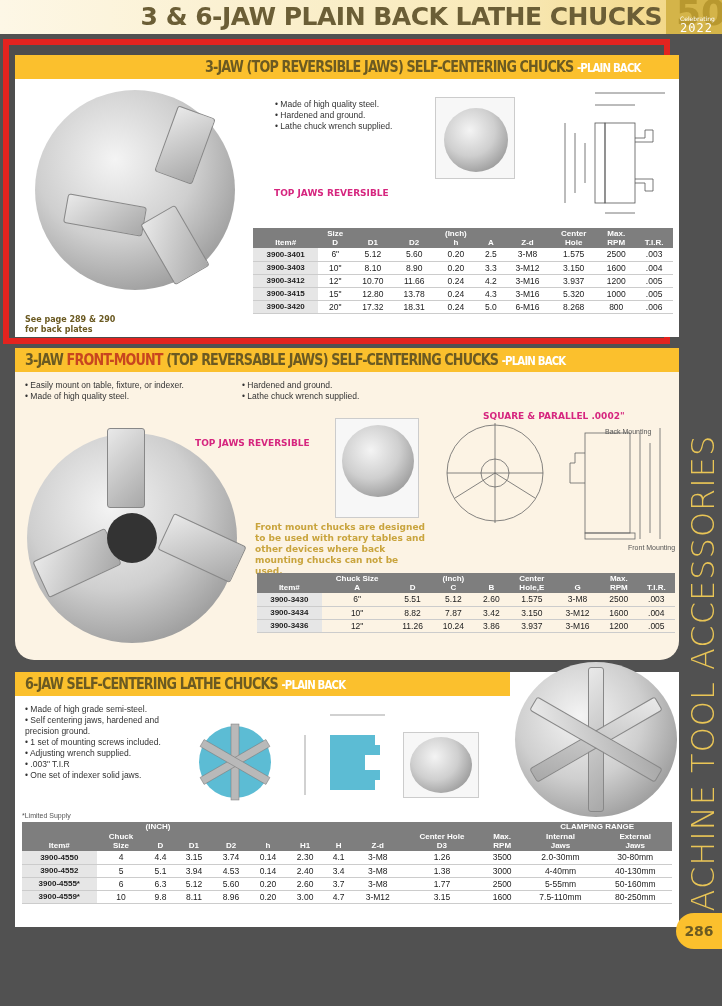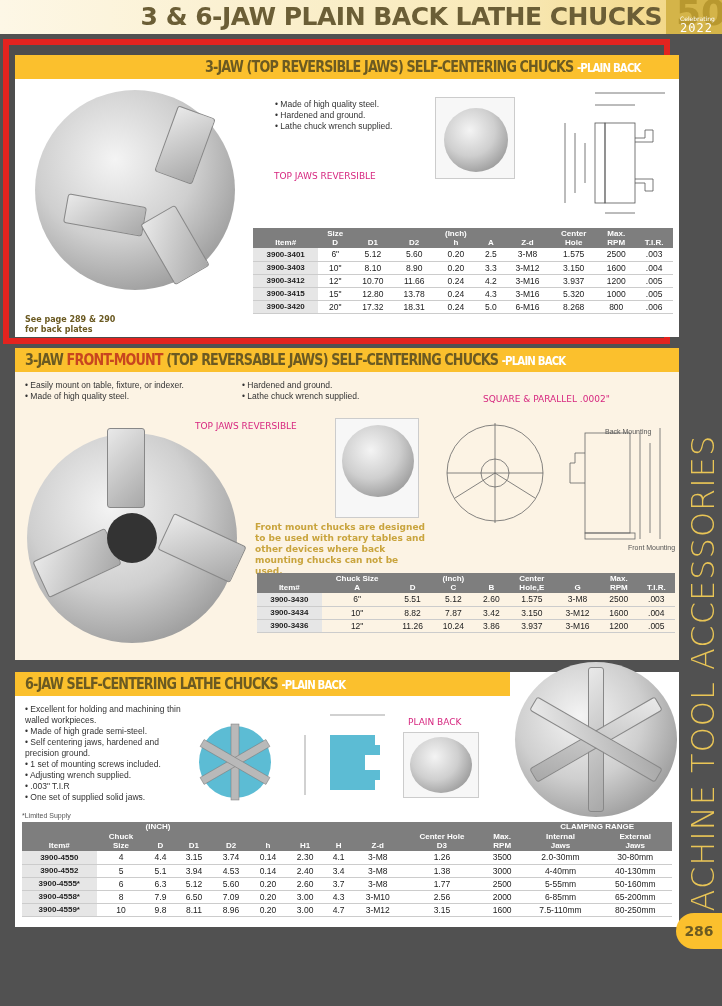--- a/index.html
+++ b/index.html
@@ -7,30 +7,30 @@
   .topbar { position: absolute; left: 0; top: 0; width: 722px; height: 34px; background: linear-gradient(90deg, #fdf7e6 0%, #f8e9b8 70%, #f1d37a 100%); }
   .page-title { position: absolute; right: 60px; top: 2px; font-family: "DejaVu Sans", sans-serif; font-weight: bold; font-size: 25px; color: #6b5e36; letter-spacing: -0.5px; white-space: nowrap; }
   .celebrate { position: absolute; right: 0; top: 0; width: 56px; height: 34px; background: #d4b449; overflow: hidden; }
   .celebrate .big50 { position: absolute; left: 10px; top: -8px; font-size: 36px; font-weight: bold; color: #b8982f; font-family: "DejaVu Sans", sans-serif; }
   .celebrate .lbl { position: absolute; left: 14px; top: 15px; font-size: 6px; color: #fff; font-family: "DejaVu Sans", sans-serif; }
   .celebrate .yr { position: absolute; left: 14px; top: 21px; font-size: 12px; color: #fff; letter-spacing: 1px; font-family: "DejaVu Sans Mono", monospace; }
 
   .redframe { position: absolute; left: 3px; top: 39px; width: 667px; height: 305px; border: 6px solid #e3231f; background: #4d4d4d; }
   .section { position: absolute; background: #fff; }
   .sec1 { left: 15px; top: 55px; width: 664px; height: 282px; }
-  .sec2 { left: 15px; top: 348px; width: 664px; height: 312px; background: #fcf3e4; }
+  .sec2 { left: 15px; top: 348px; width: 664px; height: 312px; background: #fcf3e4; border-radius: 19px; }
   .sec3 { left: 15px; top: 672px; width: 664px; height: 255px; }
   .banner { position: absolute; left: 0; top: 0; width: 664px; height: 24px; background: #fbc02d; }
   .banner-title { position: absolute; top: 3px; font-family: "DejaVu Sans", sans-serif; font-weight: bold; font-size: 15px; color: #6b5a22; letter-spacing: -1px; white-space: nowrap; transform: scaleX(0.85); transform-origin: left; }
   .banner-title .red { color: #c8451f; }
   .banner-title .plain { color: #fff; font-size: 12px; }
 
   .bullets { position: absolute; font-size: 8.5px; color: #333; line-height: 11px; list-style: none; }
   .bullets li::before { content: "• "; }
-  .pink-label { position: absolute; font-family: "DejaVu Sans", sans-serif; font-weight: normal; font-size: 9px; color: #d6267f; white-space: nowrap; }
+  .pink-label { position: absolute; font-family: "DejaVu Sans", sans-serif; font-weight: bold; font-size: 9px; color: #d6267f; white-space: nowrap; margin-top: 17px; }
   .gold-note { position: absolute; font-family: "DejaVu Sans", sans-serif; font-weight: bold; font-size: 9px; color: #c9a43d; line-height: 11px; }
   .footnote { position: absolute; font-family: "DejaVu Sans", sans-serif; font-weight: bold; font-size: 8px; color: #6b5a22; line-height: 10px; margin-top: 12px; }
   .small-note { position: absolute; font-size: 7px; color: #555; }
 
   .photo { position: absolute; border-radius: 50%; background: radial-gradient(circle at 40% 35%, #f4f4f4 0%, #cfcfcf 45%, #9a9a9a 80%, #777 100%); }
   .jaw { position: absolute; background: linear-gradient(135deg, #e9e9e9, #a8a8a8); border: 1px solid #888; border-radius: 3px; }
   .thumb { position: absolute; border: 1px solid #ccc; background: #f7f7f7; }
   .drawing { position: absolute; border: 1px solid #999; background: transparent; }
 
   table.spec { position: absolute; border-collapse: collapse; font-size: 8.5px; color: #222; }
@@ -274,27 +274,26 @@
   </table>
 </div>
 
 <div class="section sec3">
   <div class="banner" style="width:495px;padding-left:20px;">
     <div class="banner-title" style="left:10px;">
       <span>6-JAW SELF-CENTERING LATHE CHUCKS</span> <span class="plain">-PLAIN BACK</span>
     </div>
   </div>
   <ul class="bullets" style="left:10px; top:32px; width:160px;">
-    <li>Excellent for holding and machining thin walled workpieces.</li>
     <li>Made of high grade semi-steel.</li>
     <li>Self centering jaws, hardened and precision ground.</li>
     <li>1 set of mounting screws included.</li>
     <li>Adjusting wrench supplied.</li>
     <li>.003" T.I.R</li>
-    <li>One set of supplied solid jaws.</li>
+    <li>One set of indexer solid jaws.</li>
   </ul>
   <svg style="position:absolute; left:180px; top:50px; width:80px; height:80px;" viewBox="0 0 80 80">
     <circle cx="40" cy="40" r="36" fill="#5cbcd4"></circle>
     <g fill="#b9b9b9" stroke="#777" stroke-width="0.5">
       <rect x="36" y="2" width="8" height="76"></rect>
       <rect x="36" y="2" width="8" height="76" transform="rotate(60 40 40)"></rect>
       <rect x="36" y="2" width="8" height="76" transform="rotate(120 40 40)"></rect>
     </g>
   </svg>
   <svg style="position:absolute; left:285px; top:38px; width:90px; height:95px;" viewBox="0 0 90 95">
@@ -380,35 +379,20 @@
           <td>0.20</td>
           <td>2.60</td>
           <td>3.7</td>
           <td>3-M8</td>
           <td>1.77</td>
           <td>2500</td>
           <td>5-55mm</td>
           <td>50-160mm</td>
         </tr>
         <tr>
-          <td class="item">3900-4558*</td>
-          <td>8</td>
-          <td>7.9</td>
-          <td>6.50</td>
-          <td>7.09</td>
-          <td>0.20</td>
-          <td>3.00</td>
-          <td>4.3</td>
-          <td>3-M10</td>
-          <td>2.56</td>
-          <td>2000</td>
-          <td>6-85mm</td>
-          <td>65-200mm</td>
-        </tr>
-        <tr>
           <td class="item">3900-4559*</td>
           <td>10</td>
           <td>9.8</td>
           <td>8.11</td>
           <td>8.96</td>
           <td>0.20</td>
           <td>3.00</td>
           <td>4.7</td>
           <td>3-M12</td>
           <td>3.15</td>

